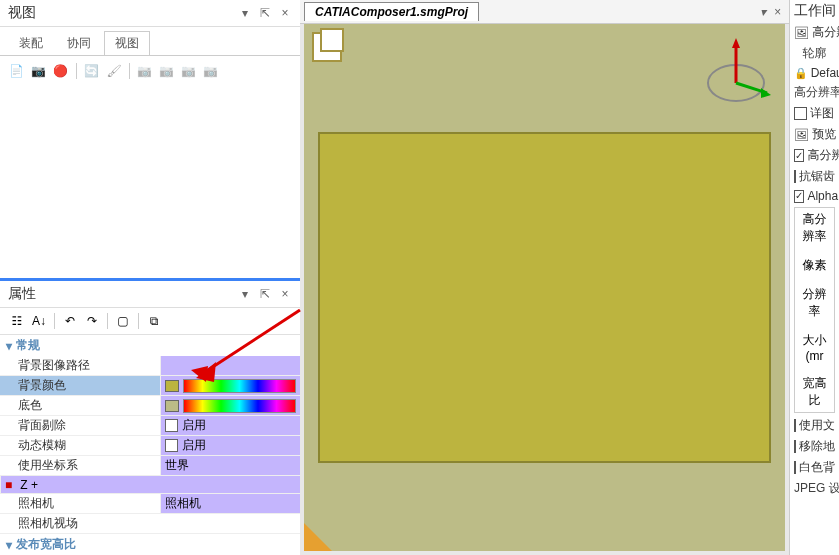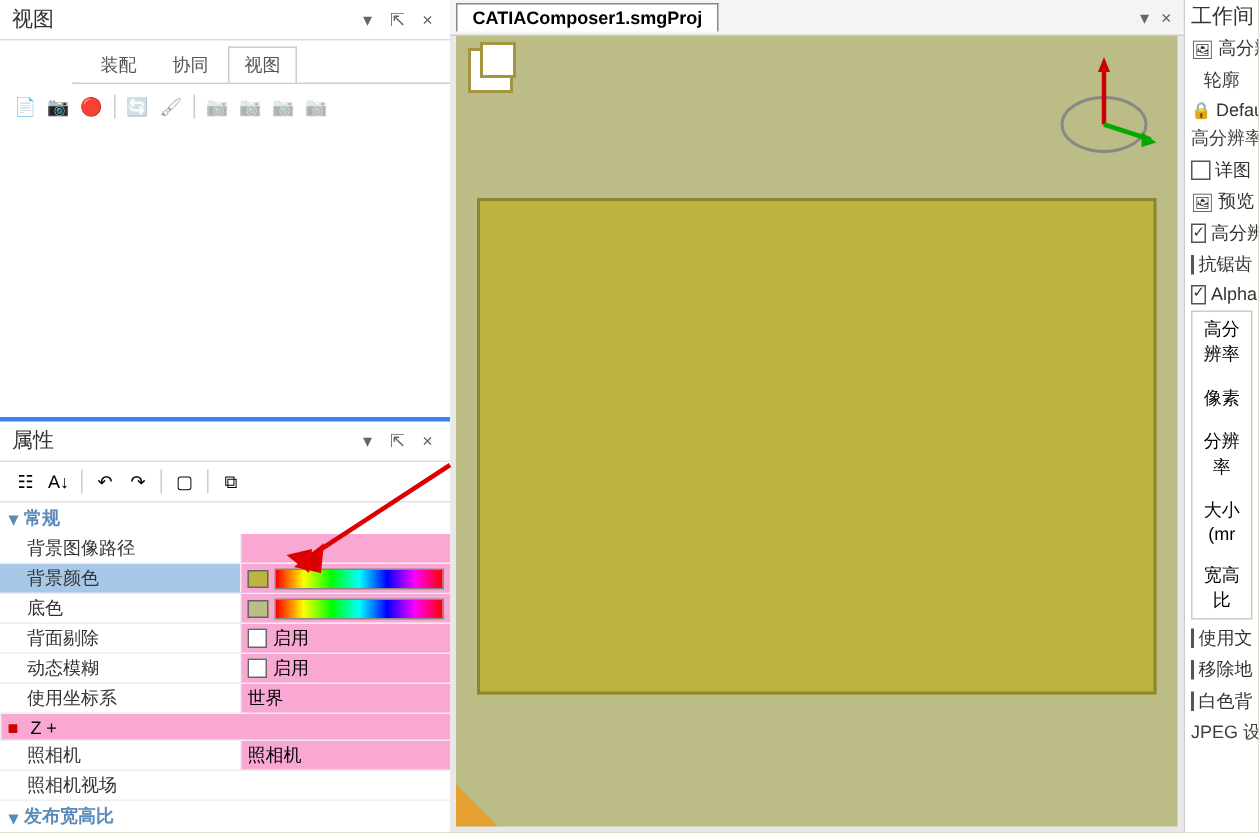--- a/index.html
+++ b/index.html
@@ -1,46 +1,46 @@
 <!DOCTYPE html>
 <html><head>
 <meta charset="utf-8">
 <style>
 * { margin: 0; padding: 0; box-sizing: border-box; font-family: "Microsoft YaHei", sans-serif; font-size: 12px; }
 body { background: #f0f0f0; width: 839px; height: 555px; overflow: hidden; position: relative; }
 
 .layout { display: flex; width: 100%; height: 100%; }
 .left-col { width: 300px; display: flex; flex-direction: column; background: #fff; }
-.center-col { flex: 1; background: #e8e8e8; position: relative; }
+.center-col { flex: 1; background: #e8e8e8; position: relative; font-style: italic; }
 .right-col { width: 48px; background: #fff; border-left: 1px solid #ccc; }
 
 
 .panel-header { display: flex; align-items: center; justify-content: space-between; padding: 4px 8px; border-bottom: 1px solid #ddd; background: #fff; }
 .panel-title { font-size: 14px; color: #333; }
 .panel-ctrl { display: flex; gap: 6px; color: #666; }
 .panel-ctrl span { cursor: pointer; width: 14px; text-align: center; }
 
-.tabs { display: flex; gap: 2px; padding: 4px 8px 0 8px; border-bottom: 1px solid #ccc; margin-left: 48px; }
+.tabs { display: flex; gap: 2px; padding: 4px 8px 0 8px; border-bottom: 1px solid #ccc; }
 .tab { padding: 3px 10px; border: 1px solid transparent; border-bottom: none; background: #fff; cursor: pointer; color: #555; }
 .tab.active { border-color: #ccc; }
 
 .toolbar { display: flex; gap: 4px; padding: 6px 8px; align-items: center; }
 .tb-btn { width: 18px; height: 18px; display: inline-flex; align-items: center; justify-content: center; cursor: pointer; }
 .tb-sep { width: 1px; height: 16px; background: #ccc; margin: 0 2px; }
 
 .panel-body { flex: 1; background: #fff; }
 
 
 .pg-tools { display: flex; gap: 4px; padding: 4px 8px; align-items: center; border-bottom: 1px solid #e0e0e0; }
 .pg { overflow-y: auto; position: relative; }
 .pg-cat { color: #5a8bb8; font-weight: bold; padding: 2px 6px; cursor: pointer; display: flex; align-items: center; gap: 4px; }
 .pg-row { display: flex; border-bottom: 1px solid #eee; min-height: 18px; align-items: stretch; }
 .pg-row.sel { background: #a8c8e8; }
 .pg-label { width: 160px; padding: 1px 6px 1px 18px; color: #333; }
-.pg-val { flex: 1; padding: 1px 4px; display: flex; align-items: center; gap: 4px; background: #f9a8d4; }
+.pg-val { flex: 1; padding: 1px 4px; display: flex; align-items: center; gap: 4px; background: #c4b5fd; }
 .pg-row .pg-val { border-left: 1px solid #eee; }
 .color-swatch { width: 14px; height: 12px; border: 1px solid #666; }
 .hue-bar { flex: 1; height: 14px; background: linear-gradient(90deg,#f00,#ff0,#0f0,#0ff,#00f,#f0f,#f00); border: 1px solid #888; }
 .chk { width: 13px; height: 13px; border: 1px solid #666; background: #fff; }
 .slider { flex: 1; height: 4px; background: #ccc; position: relative; margin: 6px 4px; }
 .slider::after { content:""; position:absolute; width:8px; height:14px; background:#eee; border:1px solid #888; top:-6px; left:35%; }
 
 
 .arrow-svg { position: absolute; pointer-events: none; z-index: 50; }
 

